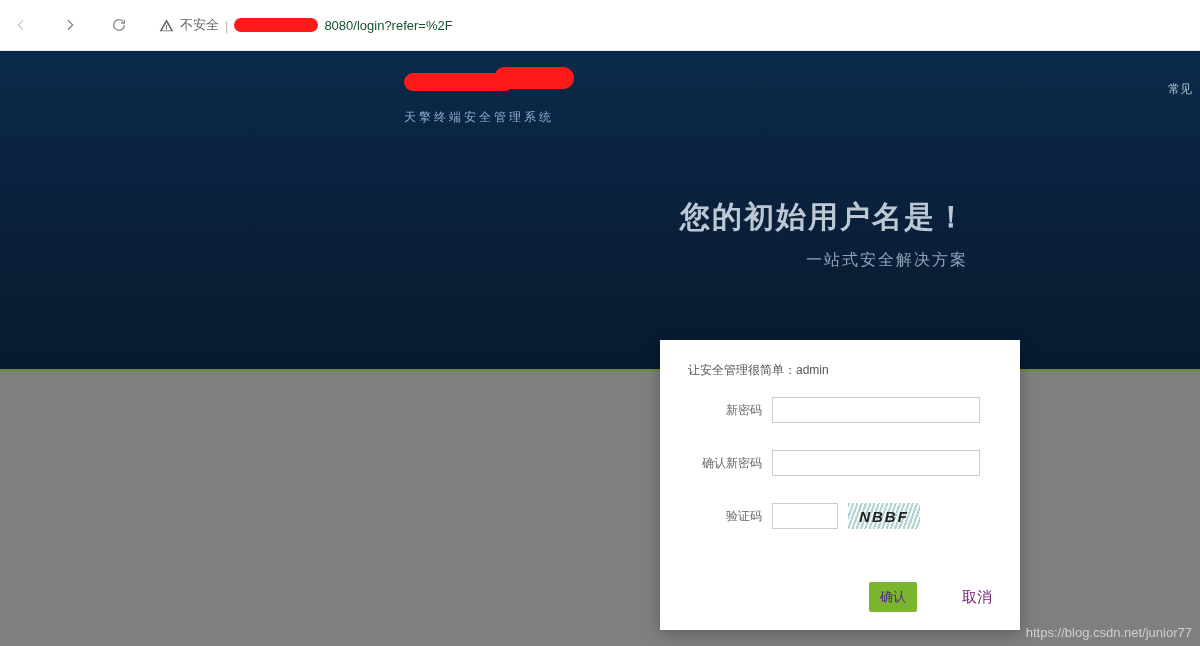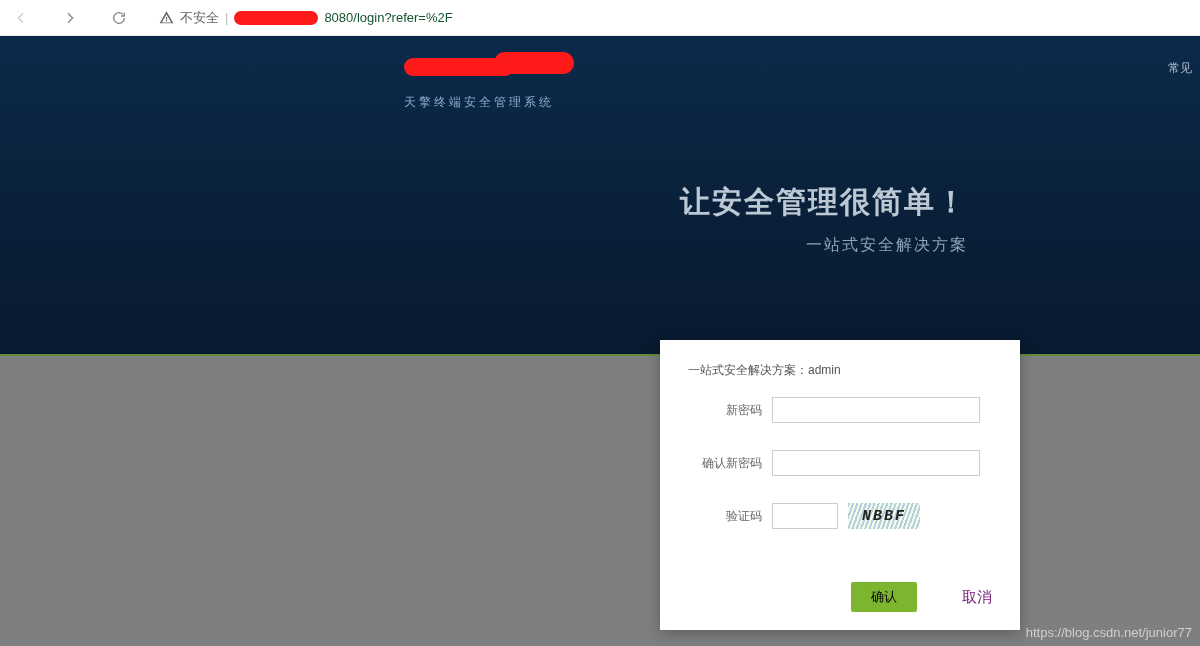--- a/index.html
+++ b/index.html
@@ -5,21 +5,21 @@
     * { margin: 0; padding: 0; box-sizing: border-box; }
     body {
       font-family: "Microsoft YaHei", Arial, sans-serif;
       width: 1200px;
       height: 646px;
       overflow: hidden;
       background: #fff;
       position: relative;
     }
     .browser-bar {
-      height: 36px;
+      height: 51px;
       background: #fff;
       display: flex;
       align-items: center;
       padding: 6px 12px;
       gap: 31px;
       border-bottom: 1px solid #e8e8e8;
     }
     .nav-arrow, .reload-icon {
       width: 18px;
       height: 18px;
@@ -97,21 +97,21 @@
     }
     .hero-h2 {
       margin-top: 12px;
       font-size: 16px;
       color: #8ea3b8;
       letter-spacing: 2px;
     }
     .top-link {
       position: absolute;
       right: 8px;
-      top: 24px;
+      top: 30px;
       font-size: 12px;
       color: #b0c0d0;
     }
 
     .lower {
       height: 292px;
       background: #7e7f80;
       border-top: 2px solid #6a8a3a;
       position: relative;
     }
@@ -177,34 +177,33 @@
                   repeating-linear-gradient(-30deg,#cca 0 3px,#dde 3px 5px);
       display: flex;
       align-items: center;
       justify-content: center;
       font-weight: bold;
       font-size: 15px;
       font-style: italic;
       letter-spacing: 2px;
       color: #222;
       user-select: none;
-      font-family: Liberation Mono, monospace;
     }
     .modal-footer {
       display: flex;
       justify-content: flex-end;
       align-items: center;
       gap: 18px;
       padding: 14px 28px 18px;
     }
     .btn-confirm {
       background: #7cb62e;
-      color: #000000;
+      color: #4c1d95;
       border: none;
-      padding: 6px 20px;
+      padding: 6px 11px;
       font-size: 13px;
       cursor: pointer;
       border-radius: 2px;
     }
     .btn-cancel {
       background: none;
       border: none;
       color: #701a75;
       font-size: 15px;
       cursor: pointer;
@@ -254,32 +253,32 @@
 
 <div class="hero">
   <div class="brand-box">
     <div class="brand-redact">
       <span class="blob1"></span>
         <span class="blob2"></span>
     </div>
     <div class="brand-sub">天擎终端安全管理系统</div>
   </div>
   <div class="hero-title">
-    <div class="hero-h1">让安全管理很简单！</div>
+    <div class="hero-h1">您的初始用户名是！</div>
     <div class="hero-h2">一站式安全解决方案</div>
   </div>
   <div class="top-link">常见</div>
 </div>
 
 <div class="lower"></div>
 
 <div class="modal">
   <div class="modal-body">
     <div class="init-user">
-      <span>一站式安全解决方案：</span><span>admin</span>
+      <span>让安全管理很简单：</span><span>admin</span>
     </div>
     <div class="form-row">
       <label>新密码</label>
       <input type="password" class="inp-wide" style="">
     </div>
     <div class="form-row">
       <label>确认新密码</label>
       <input type="password" class="inp-wide" style="">
     </div>
     <div class="form-row">

